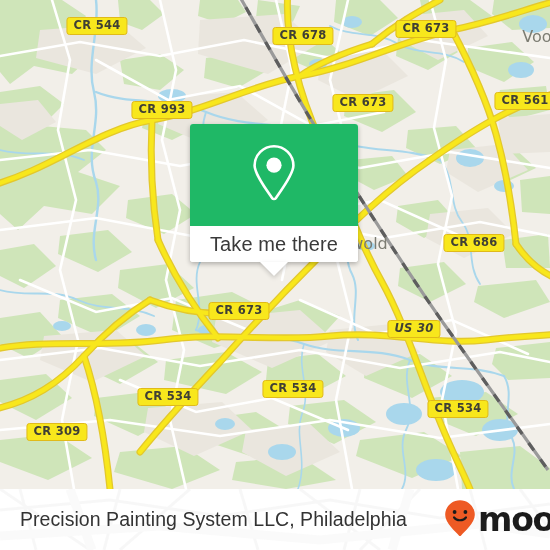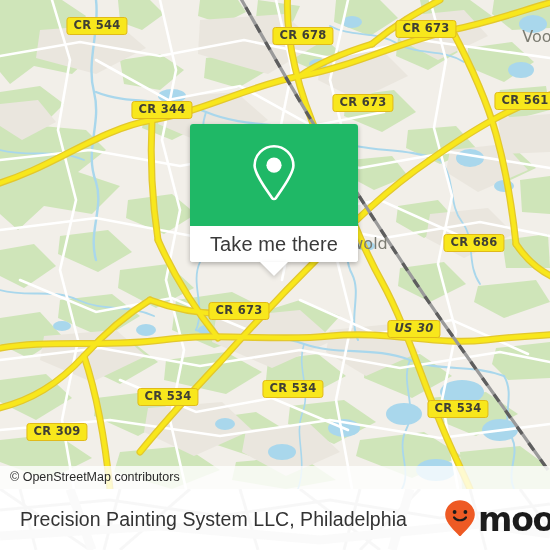--- a/index.html
+++ b/index.html
@@ -343,35 +343,34 @@
 
       <g fill="none" stroke-linecap="butt">
         <path d="M236,-10 C268,46 300,104 336,160 C372,216 406,270 444,324 C478,372 512,420 548,470" stroke="#9a9a9a" stroke-width="3.2"></path>
         <path d="M236,-10 C268,46 300,104 336,160 C372,216 406,270 444,324 C478,372 512,420 548,470" stroke="#5e5e5e" stroke-width="3.2" stroke-dasharray="9 11"></path>
       </g>
     </svg>
 
     <div class="shield" style="left:97px;  top:26px;">CR 544</div>
     <div class="shield" style="left:303px; top:36px;">CR 678</div>
     <div class="shield" style="left:426px; top:29px;">CR 673</div>
-    <div class="shield" style="left:162px; top:110px;">CR 344</div>
+    <div class="shield" style="left:162px; top:110px;">CR 993</div>
     <div class="shield" style="left:363px; top:103px;">CR 673</div>
     <div class="shield" style="left:525px; top:101px;">CR 561</div>
     <div class="shield" style="left:474px; top:243px;">CR 686</div>
     <div class="shield" style="left:239px; top:311px;">CR 673</div>
     <div class="shield" style="left:414px; top:329px;font-style:italic;">US 30</div>
     <div class="shield" style="left:293px; top:389px;">CR 534</div>
     <div class="shield" style="left:168px; top:397px;">CR 534</div>
     <div class="shield" style="left:458px; top:409px;">CR 534</div>
     <div class="shield" style="left:57px;  top:432px;">CR 309</div>
 
     <div class="place-label" style="left:537px; top:36px;">Voo</div>
     <div class="place-label" style="left:369px; top:243px;">wold</div>
 
-    <div class="attribution">© OpenStreetMap contributors</div>
   </div>
 
   <div class="poi-card">
     <div class="poi-card-head" style="background:#1fb866;">
       <span>
         <svg width="46" height="60" viewBox="0 0 46 60" xmlns="http://www.w3.org/2000/svg">
           <path d="M23 3.2 C12.3 3.2 3.6 11.9 3.6 22.6 C3.6 31.5 16.0 47.5 21.2 55.2
                    C21.9 56.2 24.1 56.2 24.8 55.2 C30.0 47.5 42.4 31.5 42.4 22.6
                    C42.4 11.9 33.7 3.2 23 3.2 Z" fill="none" stroke="#ffffff" stroke-width="2.6" stroke-linejoin="round"></path>
           <circle cx="23" cy="22.2" r="7.6" fill="#ffffff"></circle>

